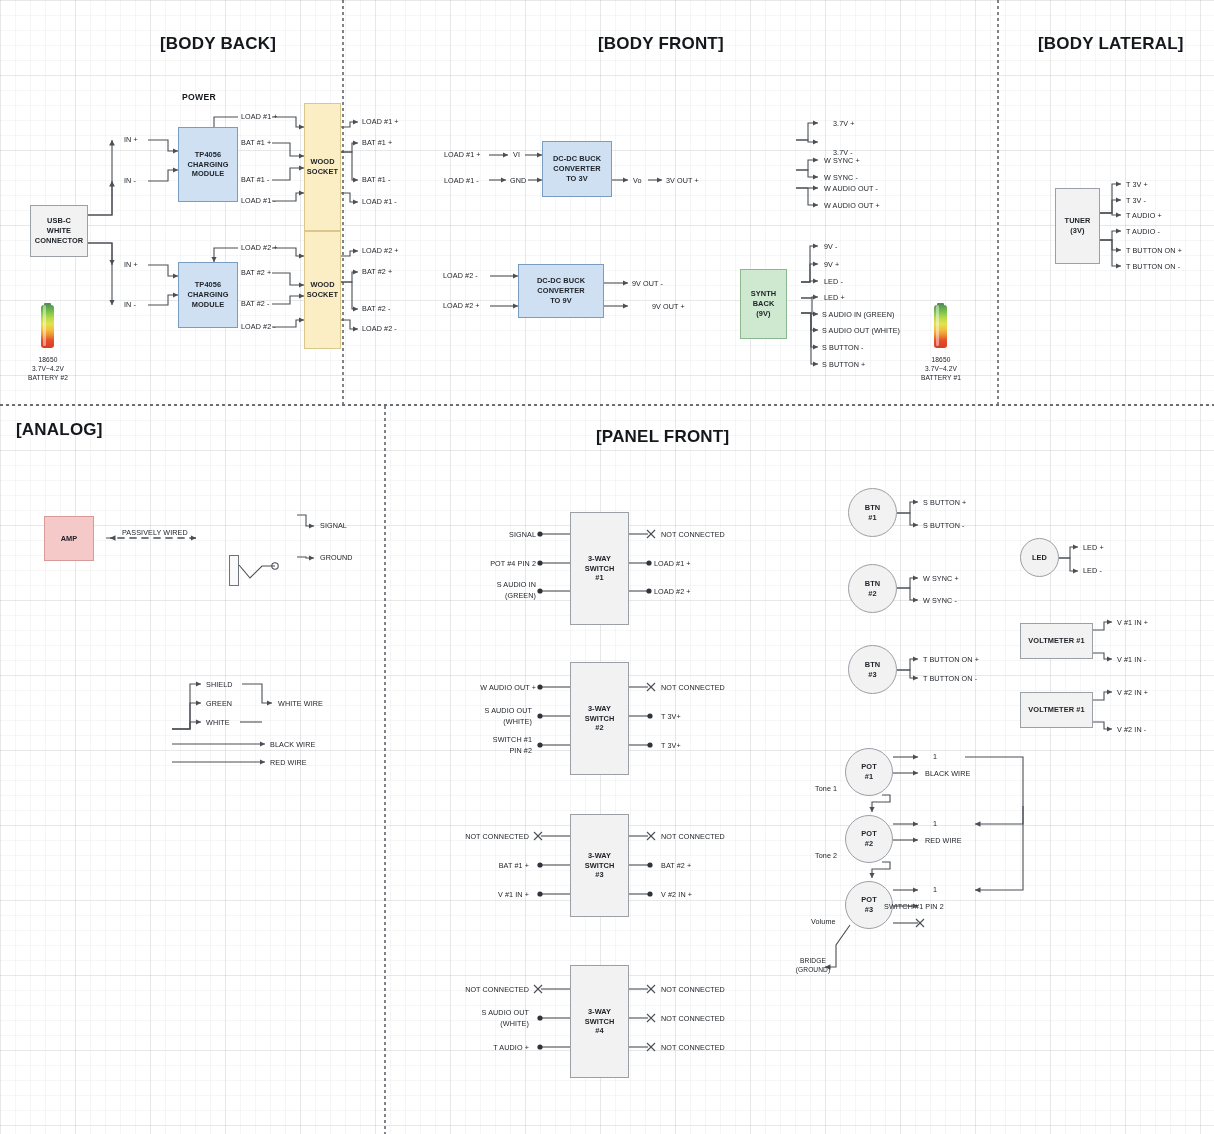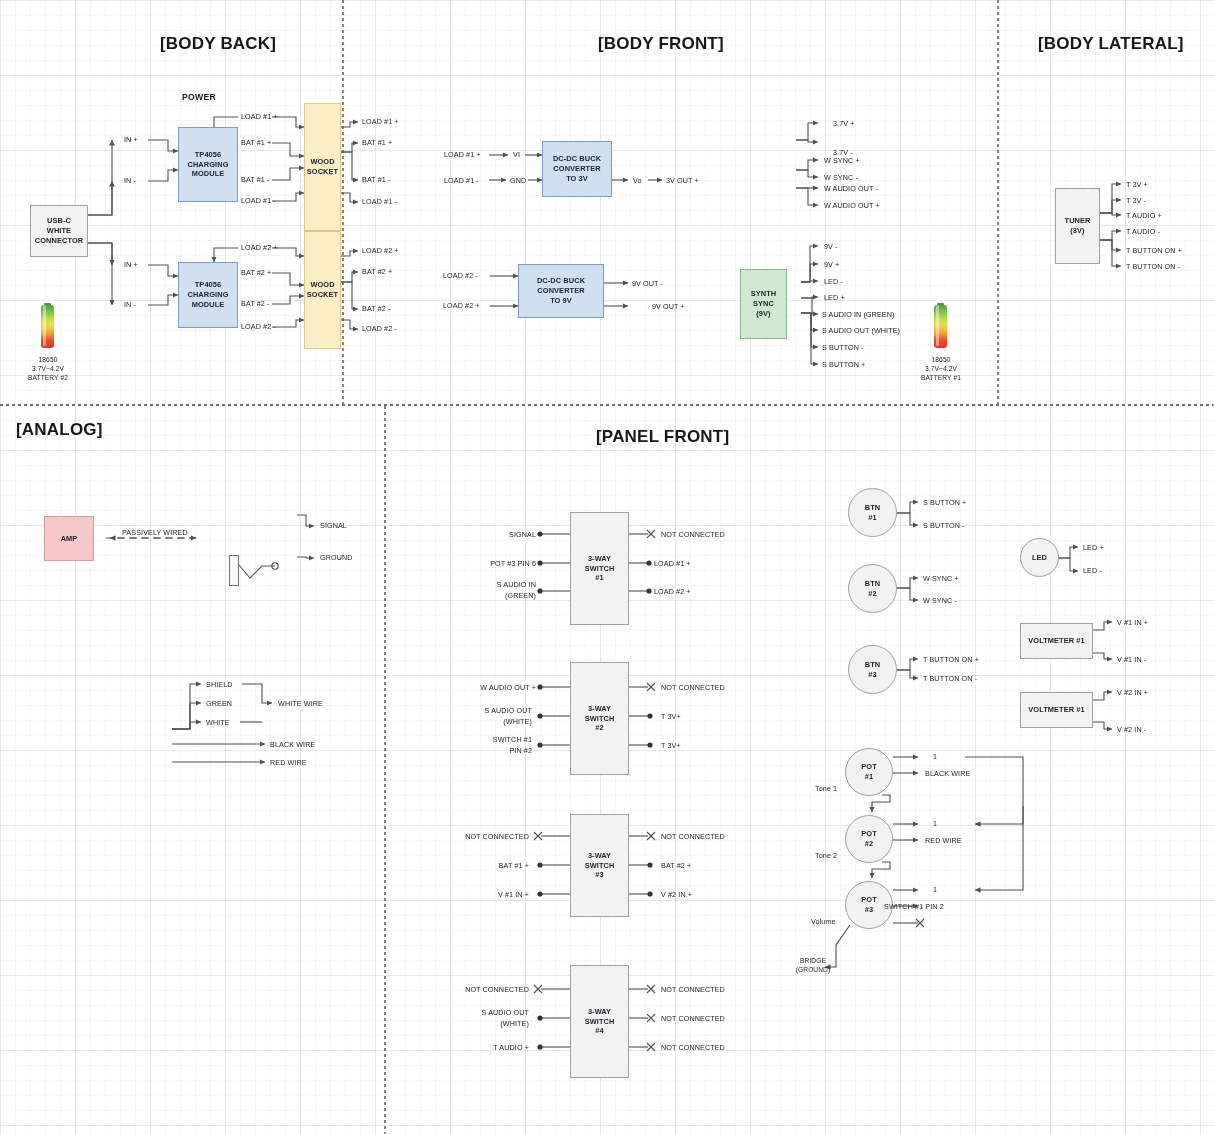--- a/index.html
+++ b/index.html
@@ -407,21 +407,21 @@
   <div class="lbl" style="left:833px;top:119px">3.7V +</div>
   <div class="lbl" style="left:833px;top:148px">3.7V -</div>
   <div class="lbl" style="left:824px;top:156px">W SYNC +</div>
   <div class="lbl" style="left:824px;top:173px">W SYNC -</div>
   <div class="lbl" style="left:824px;top:184px">W AUDIO OUT -</div>
   <div class="lbl" style="left:824px;top:201px">W AUDIO OUT +</div>
 
   <div class="blk green" style="left:740px;top:269px;width:47px;height:70px">
     <div class="inner">
       <div>SYNTH</div>
-      <div>SYNC</div>
+      <div>BACK</div>
       <div>(9V)</div>
     </div>
   </div>
   <div class="lbl" style="left:824px;top:242px">9V -</div>
   <div class="lbl" style="left:824px;top:260px">9V +</div>
   <div class="lbl" style="left:824px;top:277px">LED -</div>
   <div class="lbl" style="left:824px;top:293px">LED +</div>
   <div class="lbl" style="left:822px;top:310px">S AUDIO IN (GREEN)</div>
   <div class="lbl" style="left:822px;top:326px">S AUDIO OUT (WHITE)</div>
   <div class="lbl" style="left:822px;top:343px">S BUTTON -</div>
@@ -470,21 +470,21 @@
   <div class="lbl" style="left:270px;top:758px">RED WIRE</div>
 
   <div class="blk grey" style="left:570px;top:512px;width:59px;height:113px">
     <div class="inner">
       <div>3-WAY</div>
       <div>SWITCH</div>
       <div>#1</div>
     </div>
   </div>
   <div class="lbl r" style="left:452px;top:530px;width:84px">SIGNAL</div>
-  <div class="lbl r" style="left:432px;top:559px;width:104px">POT #3 PIN 6</div>
+  <div class="lbl r" style="left:432px;top:559px;width:104px">POT #4 PIN 2</div>
   <div class="lbl r" style="left:432px;top:580px;width:104px">S AUDIO IN</div>
   <div class="lbl r" style="left:432px;top:591px;width:104px">(GREEN)</div>
   <div class="lbl" style="left:661px;top:530px">NOT CONNECTED</div>
   <div class="lbl" style="left:654px;top:559px">LOAD #1 +</div>
   <div class="lbl" style="left:654px;top:587px">LOAD #2 +</div>
 
   <div class="blk grey" style="left:570px;top:662px;width:59px;height:113px">
     <div class="inner">
       <div>3-WAY</div>
       <div>SWITCH</div>

